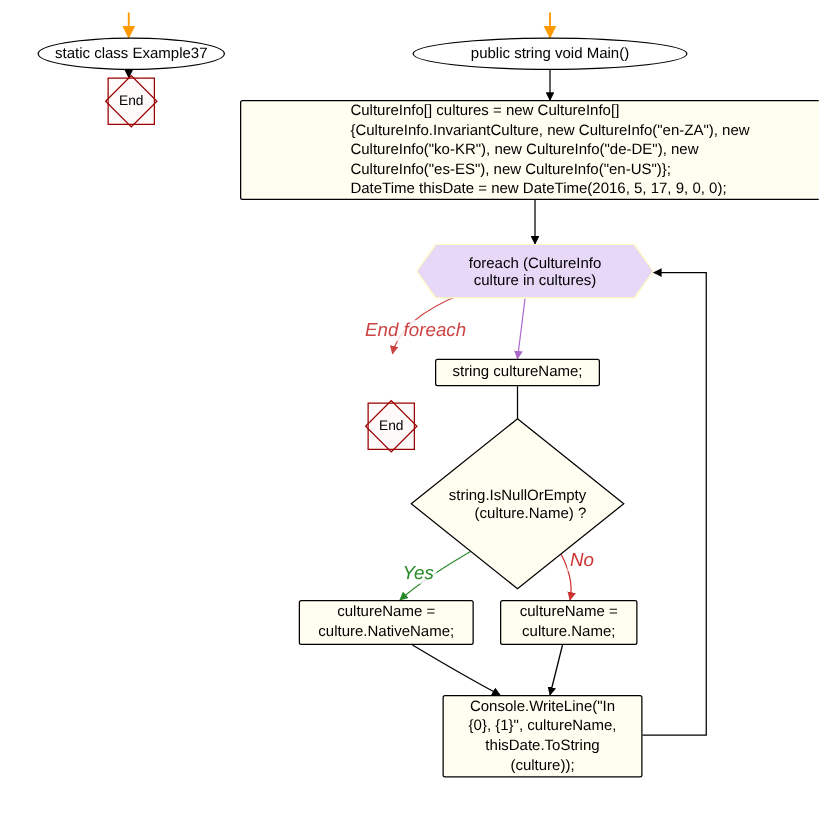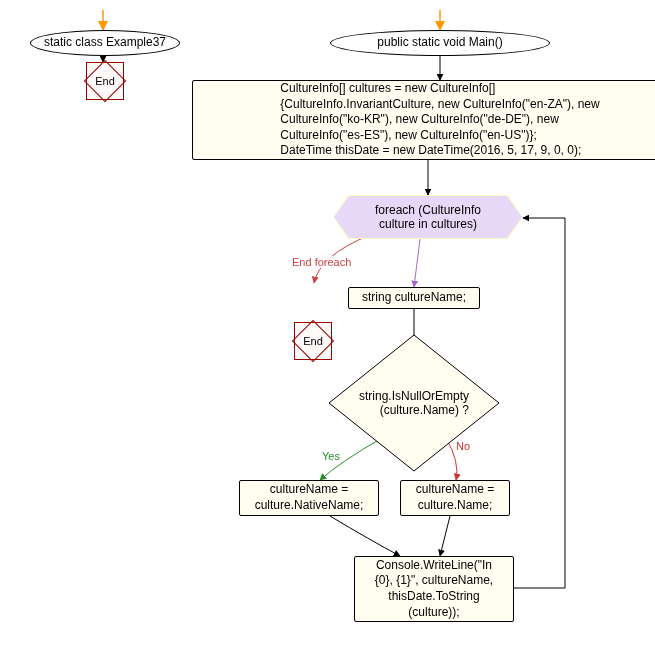--- a/index.html
+++ b/index.html
@@ -4,21 +4,21 @@
   <style>
     * { box-sizing: border-box; margin: 0; padding: 0; }
     body { width: 655px; height: 670px; font-family: Arial, sans-serif; font-size: 12px; position: relative; background: #fff; }
     .node { position: absolute; display: flex; align-items: center; justify-content: center; text-align: center; padding: 4px 8px; line-height: 1.3; }
     .ellipse { border: 1px solid #000; border-radius: 50%; background: #fff; }
     .rect { border: 1px solid #000; background: #fffef0; border-radius: 2px; }
     .end-box { border: 1px solid #900; background: #fffafa; position: relative; width: 38px; height: 38px; text-align: right; }
     .end-box::before { content: ''; position: absolute; inset: 3px; border: 1px solid #900; transform: rotate(45deg); }
     .end-box span { position: relative; z-index: 1; font-size: 11px; }
     svg.arrows { position: absolute; top: 0; left: 0; width: 655px; height: 670px; pointer-events: none; }
-    .edge-label { position: absolute; font-size: 11px; background: rgba(255,255,255,0.8); padding: 0 2px; }
+    .edge-label { position: absolute; font-size: 15px; background: rgba(255,255,255,0.8); padding: 0 2px; font-style: italic; }
   </style>
 </head>
 <body>
 
 <svg class="arrows">
   <defs>
     <marker id="arr-black" viewBox="0 0 10 10" refX="9" refY="5" markerWidth="7" markerHeight="7" orient="auto">
         <path d="M0,0 L10,5 L0,10 z" fill="#000"></path>
       </marker>
     <marker id="arr-orange" viewBox="0 0 10 10" refX="9" refY="5" markerWidth="7" markerHeight="7" orient="auto">
@@ -67,21 +67,21 @@
 
 <div class="node ellipse" style="left:30px;top:30px;width:150px;height:26px">
   <span>static class Example37</span>
 </div>
 
 <div class="node end-box" style="left:86px;top:62px">
   <span>End</span>
 </div>
 
 <div class="node ellipse" style="left:330px;top:30px;width:220px;height:26px">
-  <span>public static void Main()</span>
+  <span>public string void Main()</span>
 </div>
 
 <div class="node rect" style="left:192px;top:80px;width:496px;height:80px;text-align:left;align-items:center;white-space:pre-line">
   <span>CultureInfo[] cultures = new CultureInfo[]
 {CultureInfo.InvariantCulture, new CultureInfo("en-ZA"), new
 CultureInfo("ko-KR"), new CultureInfo("de-DE"), new
 CultureInfo("es-ES"), new CultureInfo("en-US")};
 DateTime thisDate = new DateTime(2016, 5, 17, 9, 0, 0);</span>
 </div>
 

